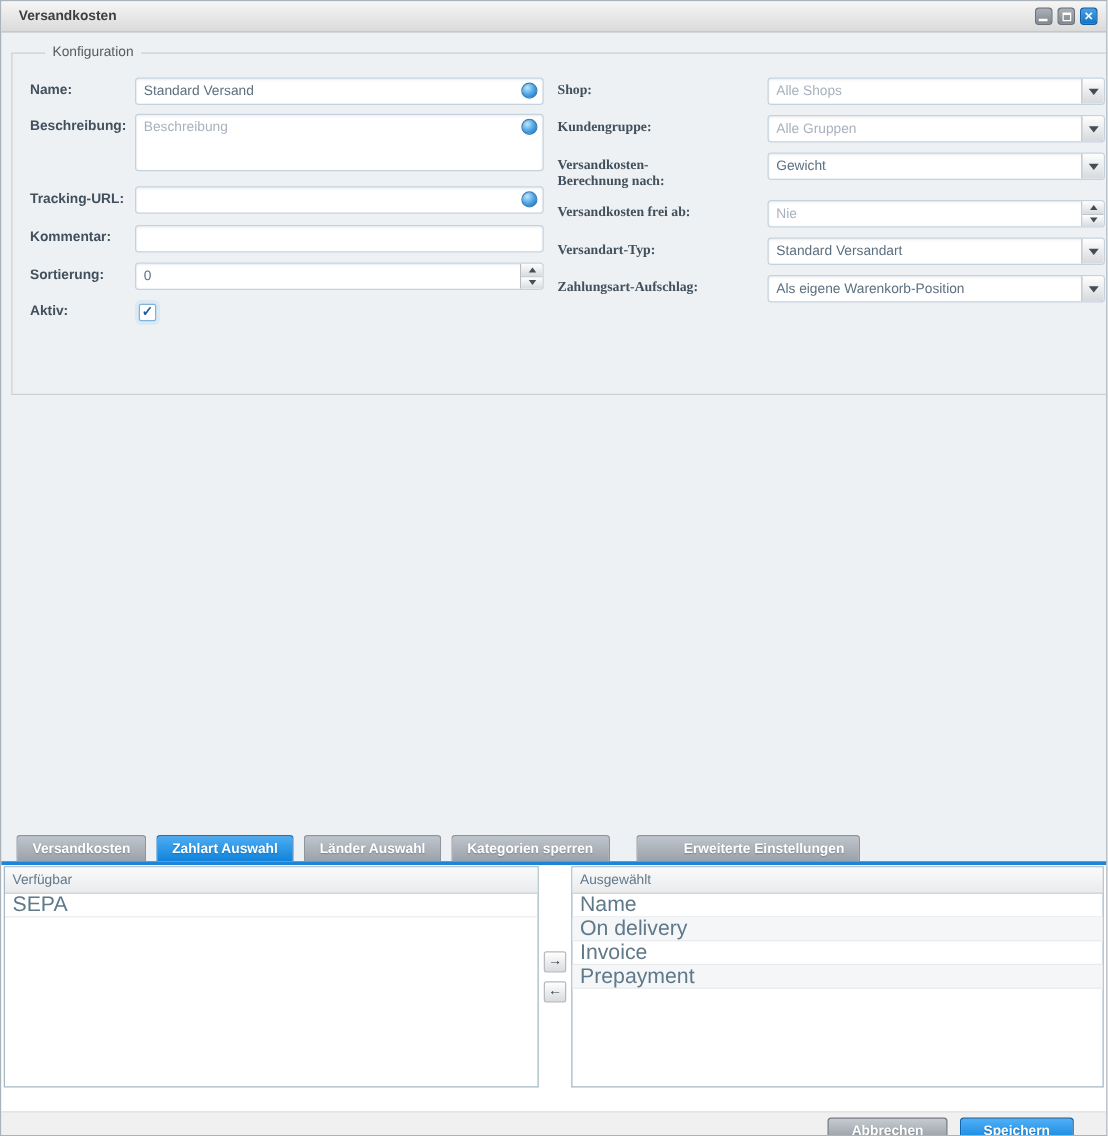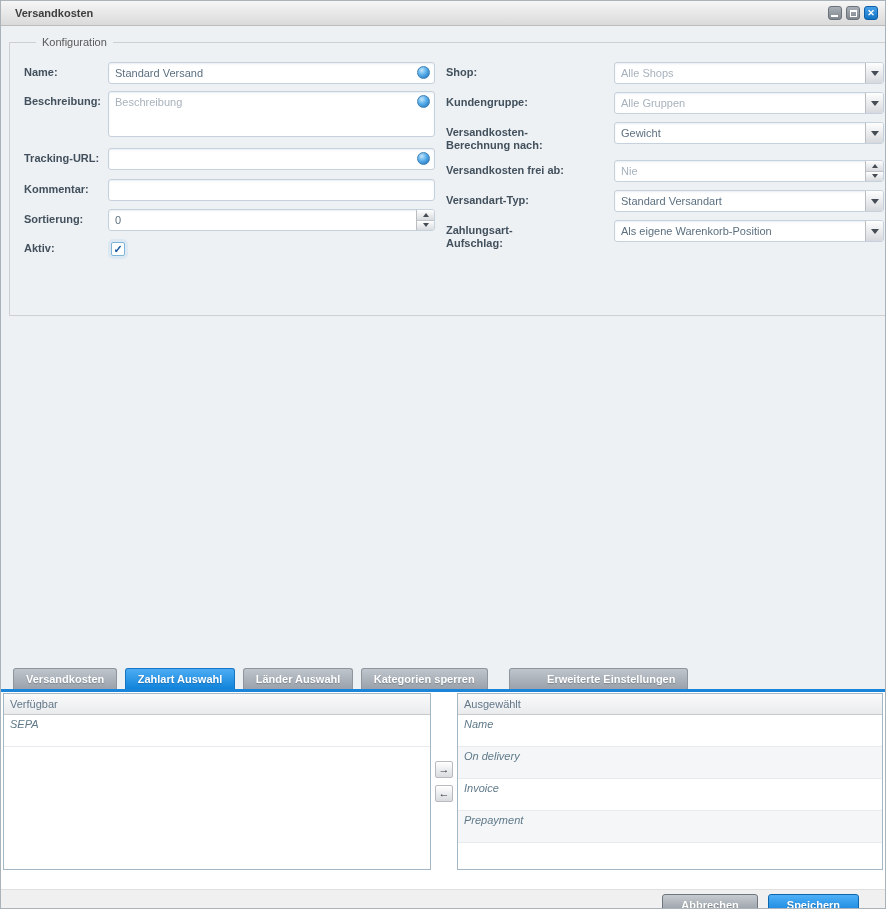--- a/index.html
+++ b/index.html
@@ -37,21 +37,21 @@
   }
   .cfg-cols { display:flex; }
   .col-left { width:422px; }
   .col-right { flex:1; }
   .frow { display:flex; margin-bottom:7px; }
   .col-right .frow { margin-bottom:8px; }
   .frow .flabel {
     font-size:11px; font-weight:bold; color:#41505c; padding-top:4px; line-height:13px;
   }
   .col-left .flabel { width:84px; }
-  .col-right .flabel { width:124px; padding-right:4px; }
+  .col-right .flabel { width:124px; padding-right:4px;font-family:Liberation Serif, serif; }
   .fwrap { position:relative; }
   .col-left .fwrap { width:327px; }
   .col-right .fwrap { width:270px;margin-left:44px; }
   input.txt, textarea.txt {
     width:100%; height:22px; border:1px solid #c5d2dd; border-radius:3px;
     font-family:"Liberation Sans",sans-serif; font-size:11px; color:#5c7080;
     padding:0 6px; background:#fff; outline:none;
     box-shadow:inset 0 1px 2px rgba(140,160,180,.18);
   }
   textarea.txt { height:46px; padding:4px 6px; resize:none; }
@@ -108,22 +108,22 @@
   .tab-body { height:197px; background:#fff; padding:1px 2px 0 2px; }
   .picker { display:flex; height:177px; }
   .grid { border:1px solid #a4b7c4; background:#fff; display:flex; flex-direction:column; }
   .grid.avail { width:428px; }
   .grid.sel { flex:1; }
   .grid-header {
     height:21px; background:linear-gradient(#fafafa,#e9ebed); border-bottom:1px solid #c9c9c9;
     font-size:11px; color:#63788a; line-height:20px; padding-left:6px;
   }
   .grid-row {
-    height:32px; line-height:18px; font-size:11px; color:#5f7989;
-    padding-left:6px; border-bottom:1px solid #e7ebee; cursor:pointer;font-style:italic;
+    height:19px; line-height:18px; font-size:17px; color:#5f7989;
+    padding-left:6px; border-bottom:1px solid #e7ebee; cursor:pointer;
   }
   .grid-row.alt { background:#f4f6f8; }
   .arrow-col { width:26px; display:flex; flex-direction:column; align-items:center; padding-top:68px; gap:7px; }
   .arrow-btn {
     width:18px; height:17px; border:1px solid #b7babe; border-radius:2px; cursor:pointer;
     background:linear-gradient(#ffffff,#d9dbde); color:#2c3238;
     font-size:11px; line-height:15px; text-align:center; font-weight:bold;
   }
   
   .footer {

